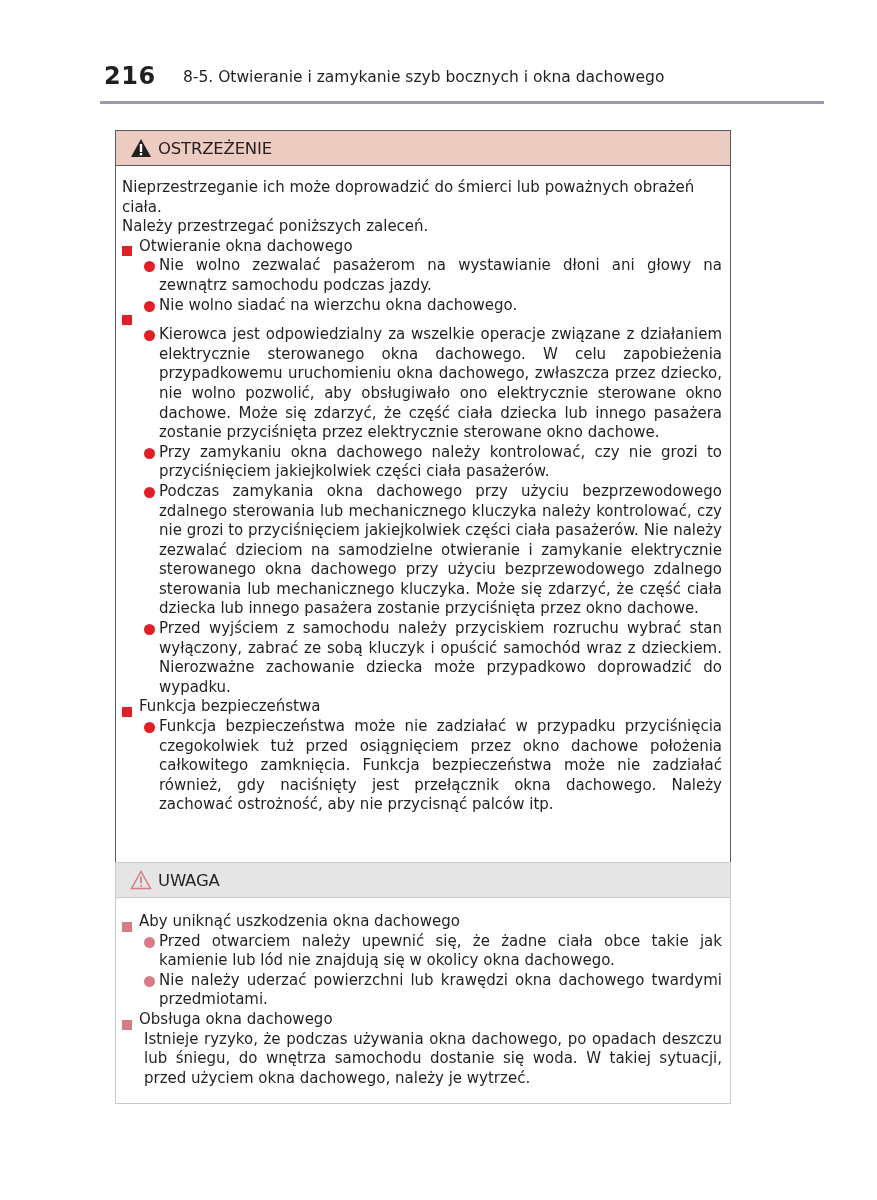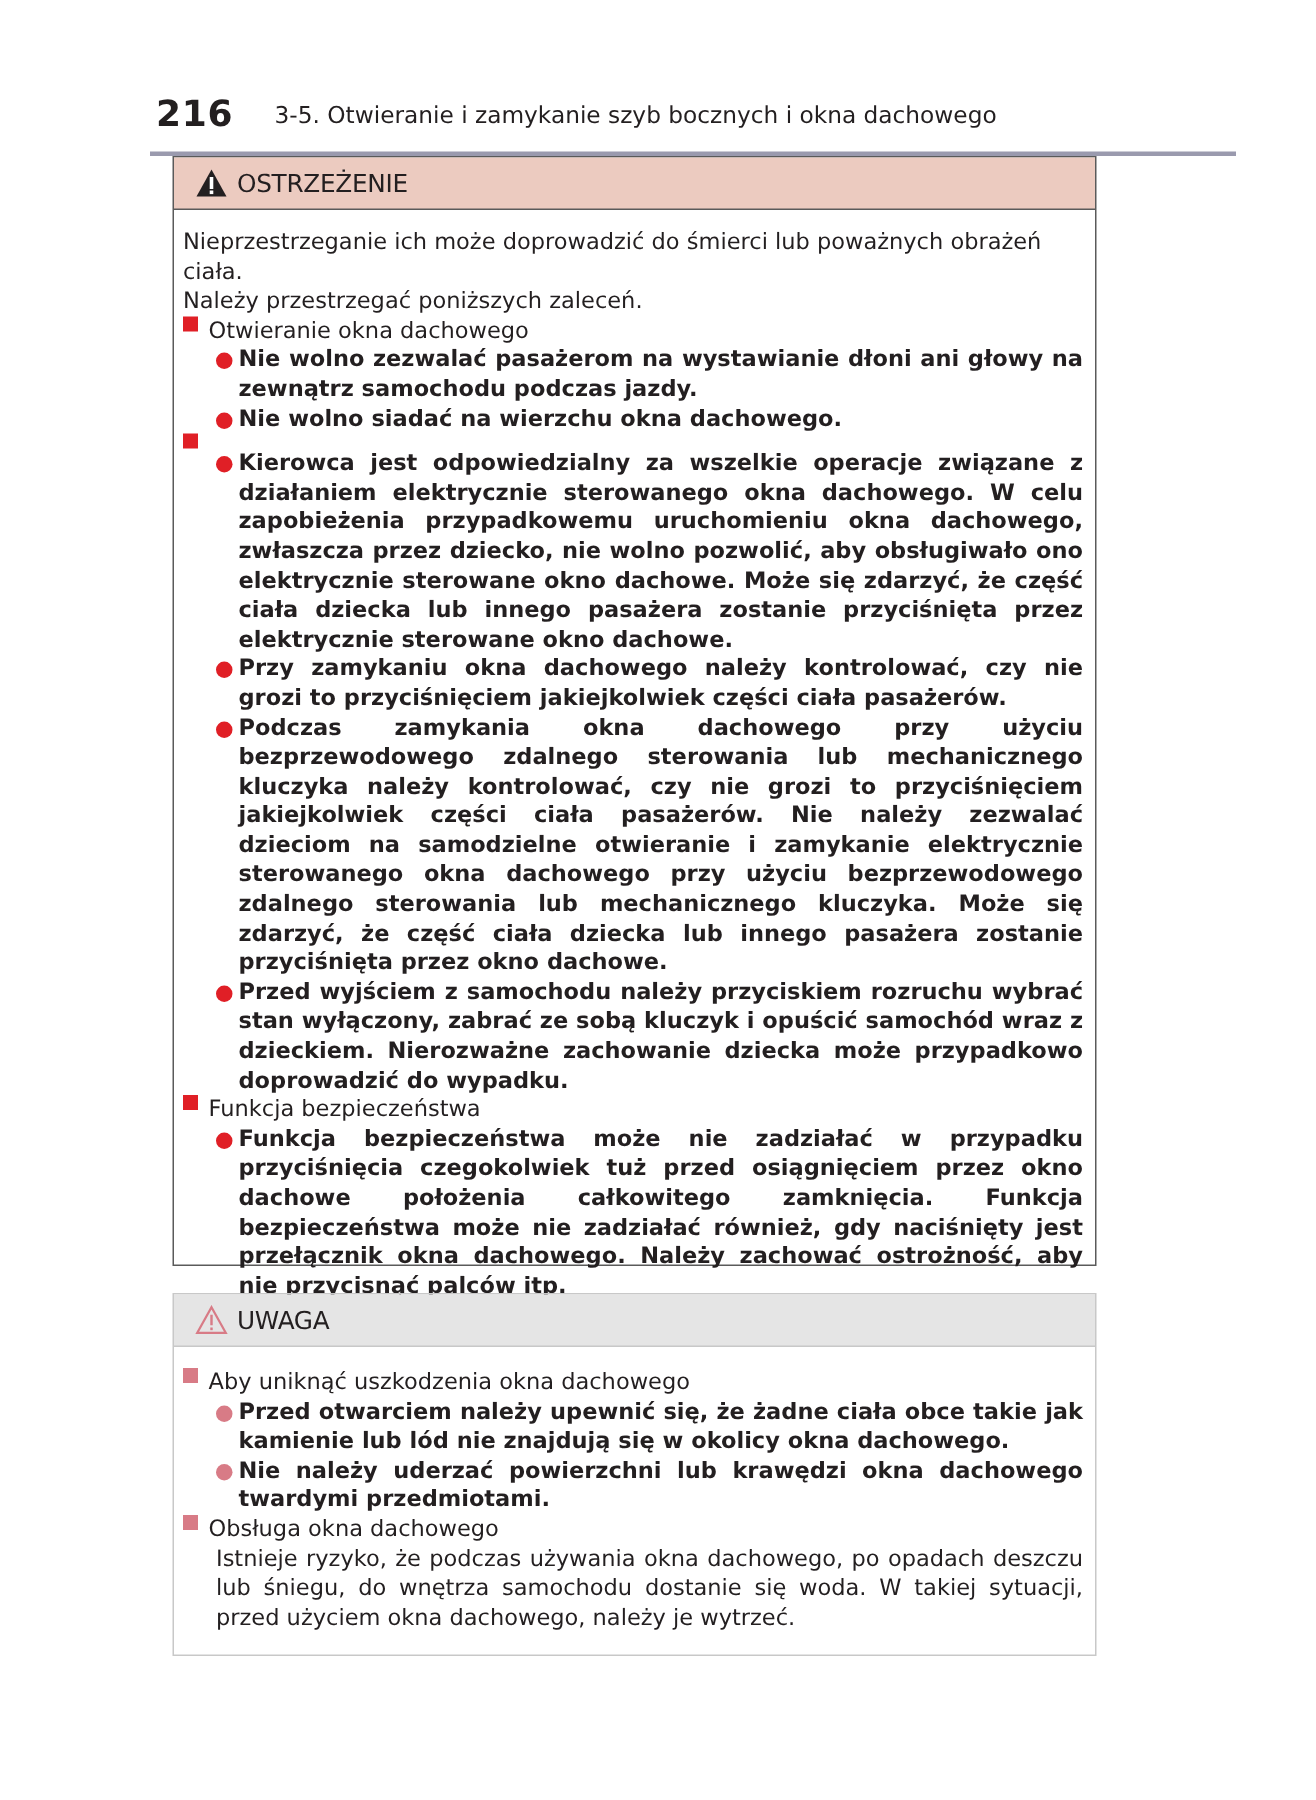--- a/index.html
+++ b/index.html
@@ -3,47 +3,47 @@
 <meta charset="utf-8">
 <style>
   html, body { margin: 0; padding: 0; background: #ffffff; }
   body { width: 877px; height: 1200px; position: relative; font-family: "Liberation Sans", sans-serif; color: #231f20; }
   .page-header { position: absolute; left: 100px; top: 60px; width: 724px; height: 30px; }
   .page-num { position: absolute; left: 4px; top: 2px; font-size: 24px; font-weight: bold; color: #231f20; font-family: "DejaVu Sans", sans-serif; letter-spacing: 0.5px; }
   .section-title { position: absolute; left: 83px; top: 8px; font-size: 15.5px; color: #231f20; font-family: "DejaVu Sans", sans-serif; }
   .header-rule { position: absolute; left: 100px; top: 101px; width: 724px; height: 3px; background: #9a9aae; }
 
   .box { position: absolute; left: 115px; border: 1.5px solid #5a5a5a; }
-  .box.warning { top: 104px; width: 614px; height: 738px; }
+  .box.warning { top: 130px; width: 614px; height: 738px; }
   .box.caution { top: 862px; width: 614px; height: 240px; border: 1.5px solid #c8c8c8; }
   .box-header { height: 34px; display: flex; align-items: center; padding-left: 14px; border-bottom: 1.5px solid #5a5a5a; }
   .warning .box-header { background: #eccbc0; }
   .caution .box-header { background: #e5e5e5; border-bottom: 1.5px solid #c8c8c8; }
   .box-header .title { font-size: 16.5px; font-family: "DejaVu Sans", sans-serif; color: #231f20; margin-left: 6px; letter-spacing: -0.2px; }
   .icon { display: inline-block; width: 22px; height: 20px; }
 
   .box-body { padding: 12px 8px 0 6px; font-family: "DejaVu Sans", sans-serif; font-size: 15px; line-height: 19.6px; color: #231f20; }
   .box-body p { margin: 0; }
   .intro { padding-left: 0; }
-  .subhead { display: flex; align-items: flex-start; margin: 0; }
+  .subhead { display: flex; align-items: flex-end; margin: 0; }
   .sq { display: inline-block; width: 10px; height: 10px; margin-right: 7px; flex: none; }
   .warning .sq { background: #e01f26; }
   .caution .sq { background: #d87b86; }
-  .item { position: relative; padding-left: 37px; text-align: justify; font-weight: bold; }
+  .item { position: relative; padding-left: 37px; text-align: justify; }
   .dot { position: absolute; left: 22px; top: 5px; width: 11px; height: 11px; border-radius: 50%; }
   .warning .dot { background: #e01f26; }
   .caution .dot { background: #d87b86; }
   .plain { padding-left: 22px; text-align: justify; }
 </style>
 </head>
 <body>
 
 <div class="page-header">
   <span class="page-num">216</span>
-  <span class="section-title">3-5. Otwieranie i zamykanie szyb bocznych i okna dachowego</span>
+  <span class="section-title">8-5. Otwieranie i zamykanie szyb bocznych i okna dachowego</span>
 </div>
 <div class="header-rule"></div>
 
 <div class="box warning">
   <div class="box-header">
     <span class="icon">
       <svg width="22" height="20" viewBox="0 0 22 20">
           <polygon points="11,1 21,19 1,19" fill="#231f20"></polygon>
           <rect x="9.8" y="6" width="2.4" height="8" fill="#ffffff"></rect>
           <rect x="9.8" y="15" width="2.4" height="2.4" fill="#ffffff"></rect>

